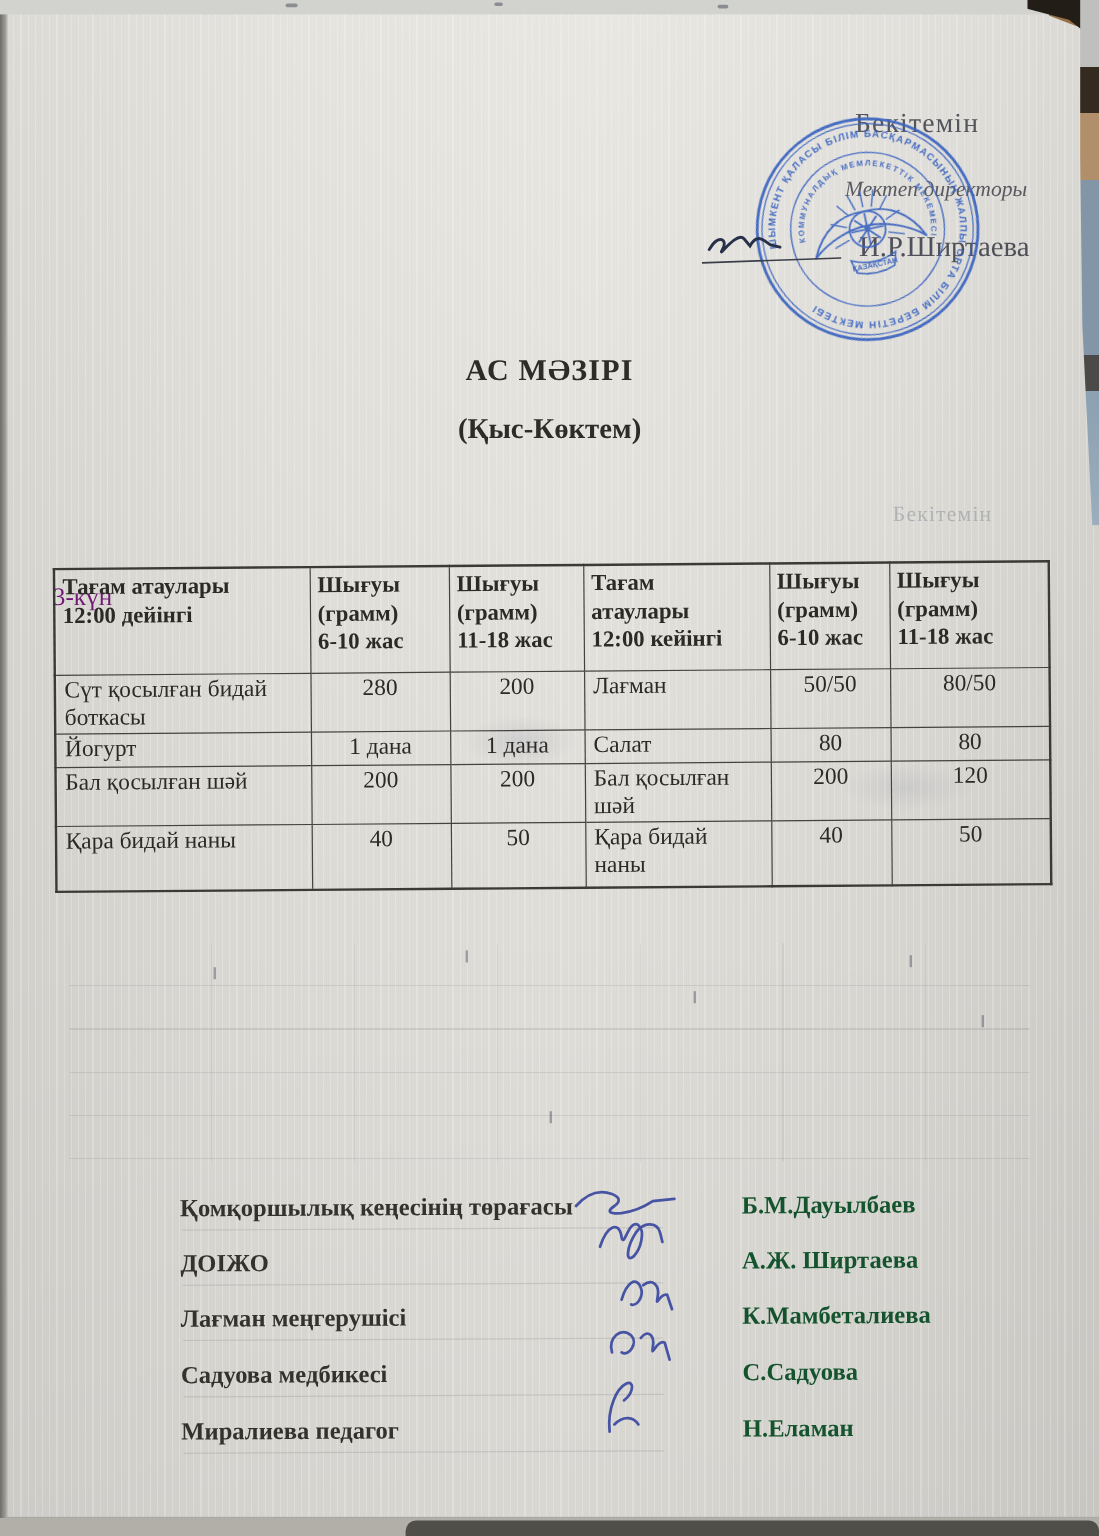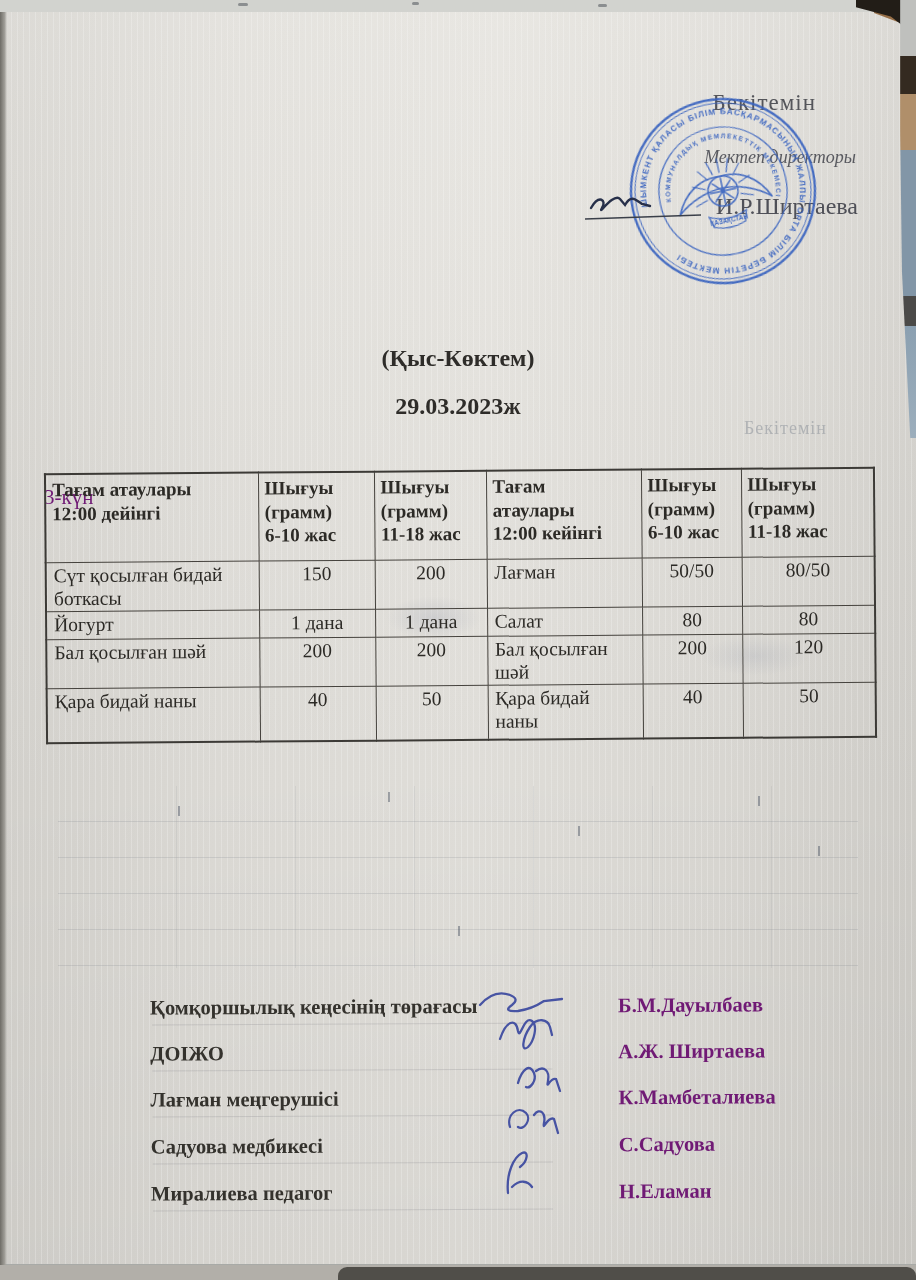--- a/index.html
+++ b/index.html
@@ -69,21 +69,21 @@
   .tick{position:absolute;width:2px;height:10px;background:rgba(70,80,95,.45);}
   .ghost-smudge{position:absolute;left:386px;top:596px;width:96px;height:44px;
     background:radial-gradient(ellipse at center,rgba(110,120,150,.17),rgba(0,0,0,0) 70%);}
   .ghost-smudge2{position:absolute;left:700px;top:636px;width:110px;height:40px;
     background:radial-gradient(ellipse at center,rgba(110,120,150,.13),rgba(0,0,0,0) 70%);}
 
   
   .sig-block{position:absolute;left:0;top:995px;width:916px;transform:rotate(-.3deg);}
   .sig-row{position:absolute;left:0;width:916px;height:34px;}
   .sig-row .role{position:absolute;left:150px;font-size:20.5px;font-weight:bold;color:#34322d;}
-  .sig-row .name{position:absolute;left:618px;font-size:20.5px;font-weight:bold;color:#701a75;}
+  .sig-row .name{position:absolute;left:618px;font-size:20.5px;font-weight:bold;color:#14532d;}
   .sig-row .rule{position:absolute;left:152px;top:28px;width:400px;
     border-bottom:1px solid rgba(100,100,112,.18);}
   .sr1{top:0;} .sr2{top:46px;} .sr3{top:92px;} .sr4{top:139px;} .sr5{top:186px;}
   .sig-ink{position:absolute;left:470px;top:975px;width:180px;height:260px;}
 </style>
 </head>
 <body>
 
 <div id="photo">
 
@@ -126,22 +126,22 @@
       <path d="M78,120 q19,9 38,0 l-3,11 q-16,6 -32,0 z" stroke-width="1.3"></path>
     </g>
     <text x="97" y="129" font-size="6.4" fill="#3a64c0" text-anchor="middle">ҚАЗАҚСТАН</text>
   </svg>
 
   <svg class="dir-sign" viewBox="0 0 130 48">
     <path d="M8,26 c8,-14 16,-8 11,0 c-5,9 12,-16 18,-9 l5,6 c6,-11 11,-5 17,-1 l8,2" stroke="#27304a" stroke-width="2.4" fill="none" stroke-linecap="round"></path>
     <path d="M2,37 L118,33" stroke="#3a3f49" stroke-width="1.4" fill="none"></path>
   </svg>
 
+  <div class="t-line t1">АС МӘЗІРІ</div>
   <div class="t-line t2">(Қыс-Көктем)</div>
-  <div class="t-line t3">29.03.2023ж</div>
 
   <div class="day-label">3-күн</div>
 
   <div class="ghost-text">Бекітемін</div>
   <div class="ghost-smudge"></div>
   <div class="ghost-smudge2"></div>
 
   <table class="menu">
     <colgroup>
       <col style="width:213px">
@@ -166,21 +166,21 @@
 12:00 кейінгі</th>
       <th>Шығуы
 (грамм)
 6-10 жас</th>
       <th>Шығуы
 (грамм)
 11-18 жас</th>
     </tr>
     <tr class="r1">
       <td>Сүт қосылған бидай боткасы</td>
-      <td class="c">150</td>
+      <td class="c">280</td>
       <td class="c">200</td>
       <td>Лағман</td>
       <td class="c">50/50</td>
       <td class="c">80/50</td>
     </tr>
     <tr class="r2">
       <td>Йогурт</td>
       <td class="c">1 дана</td>
       <td class="c">1 дана</td>
       <td>Салат</td>

